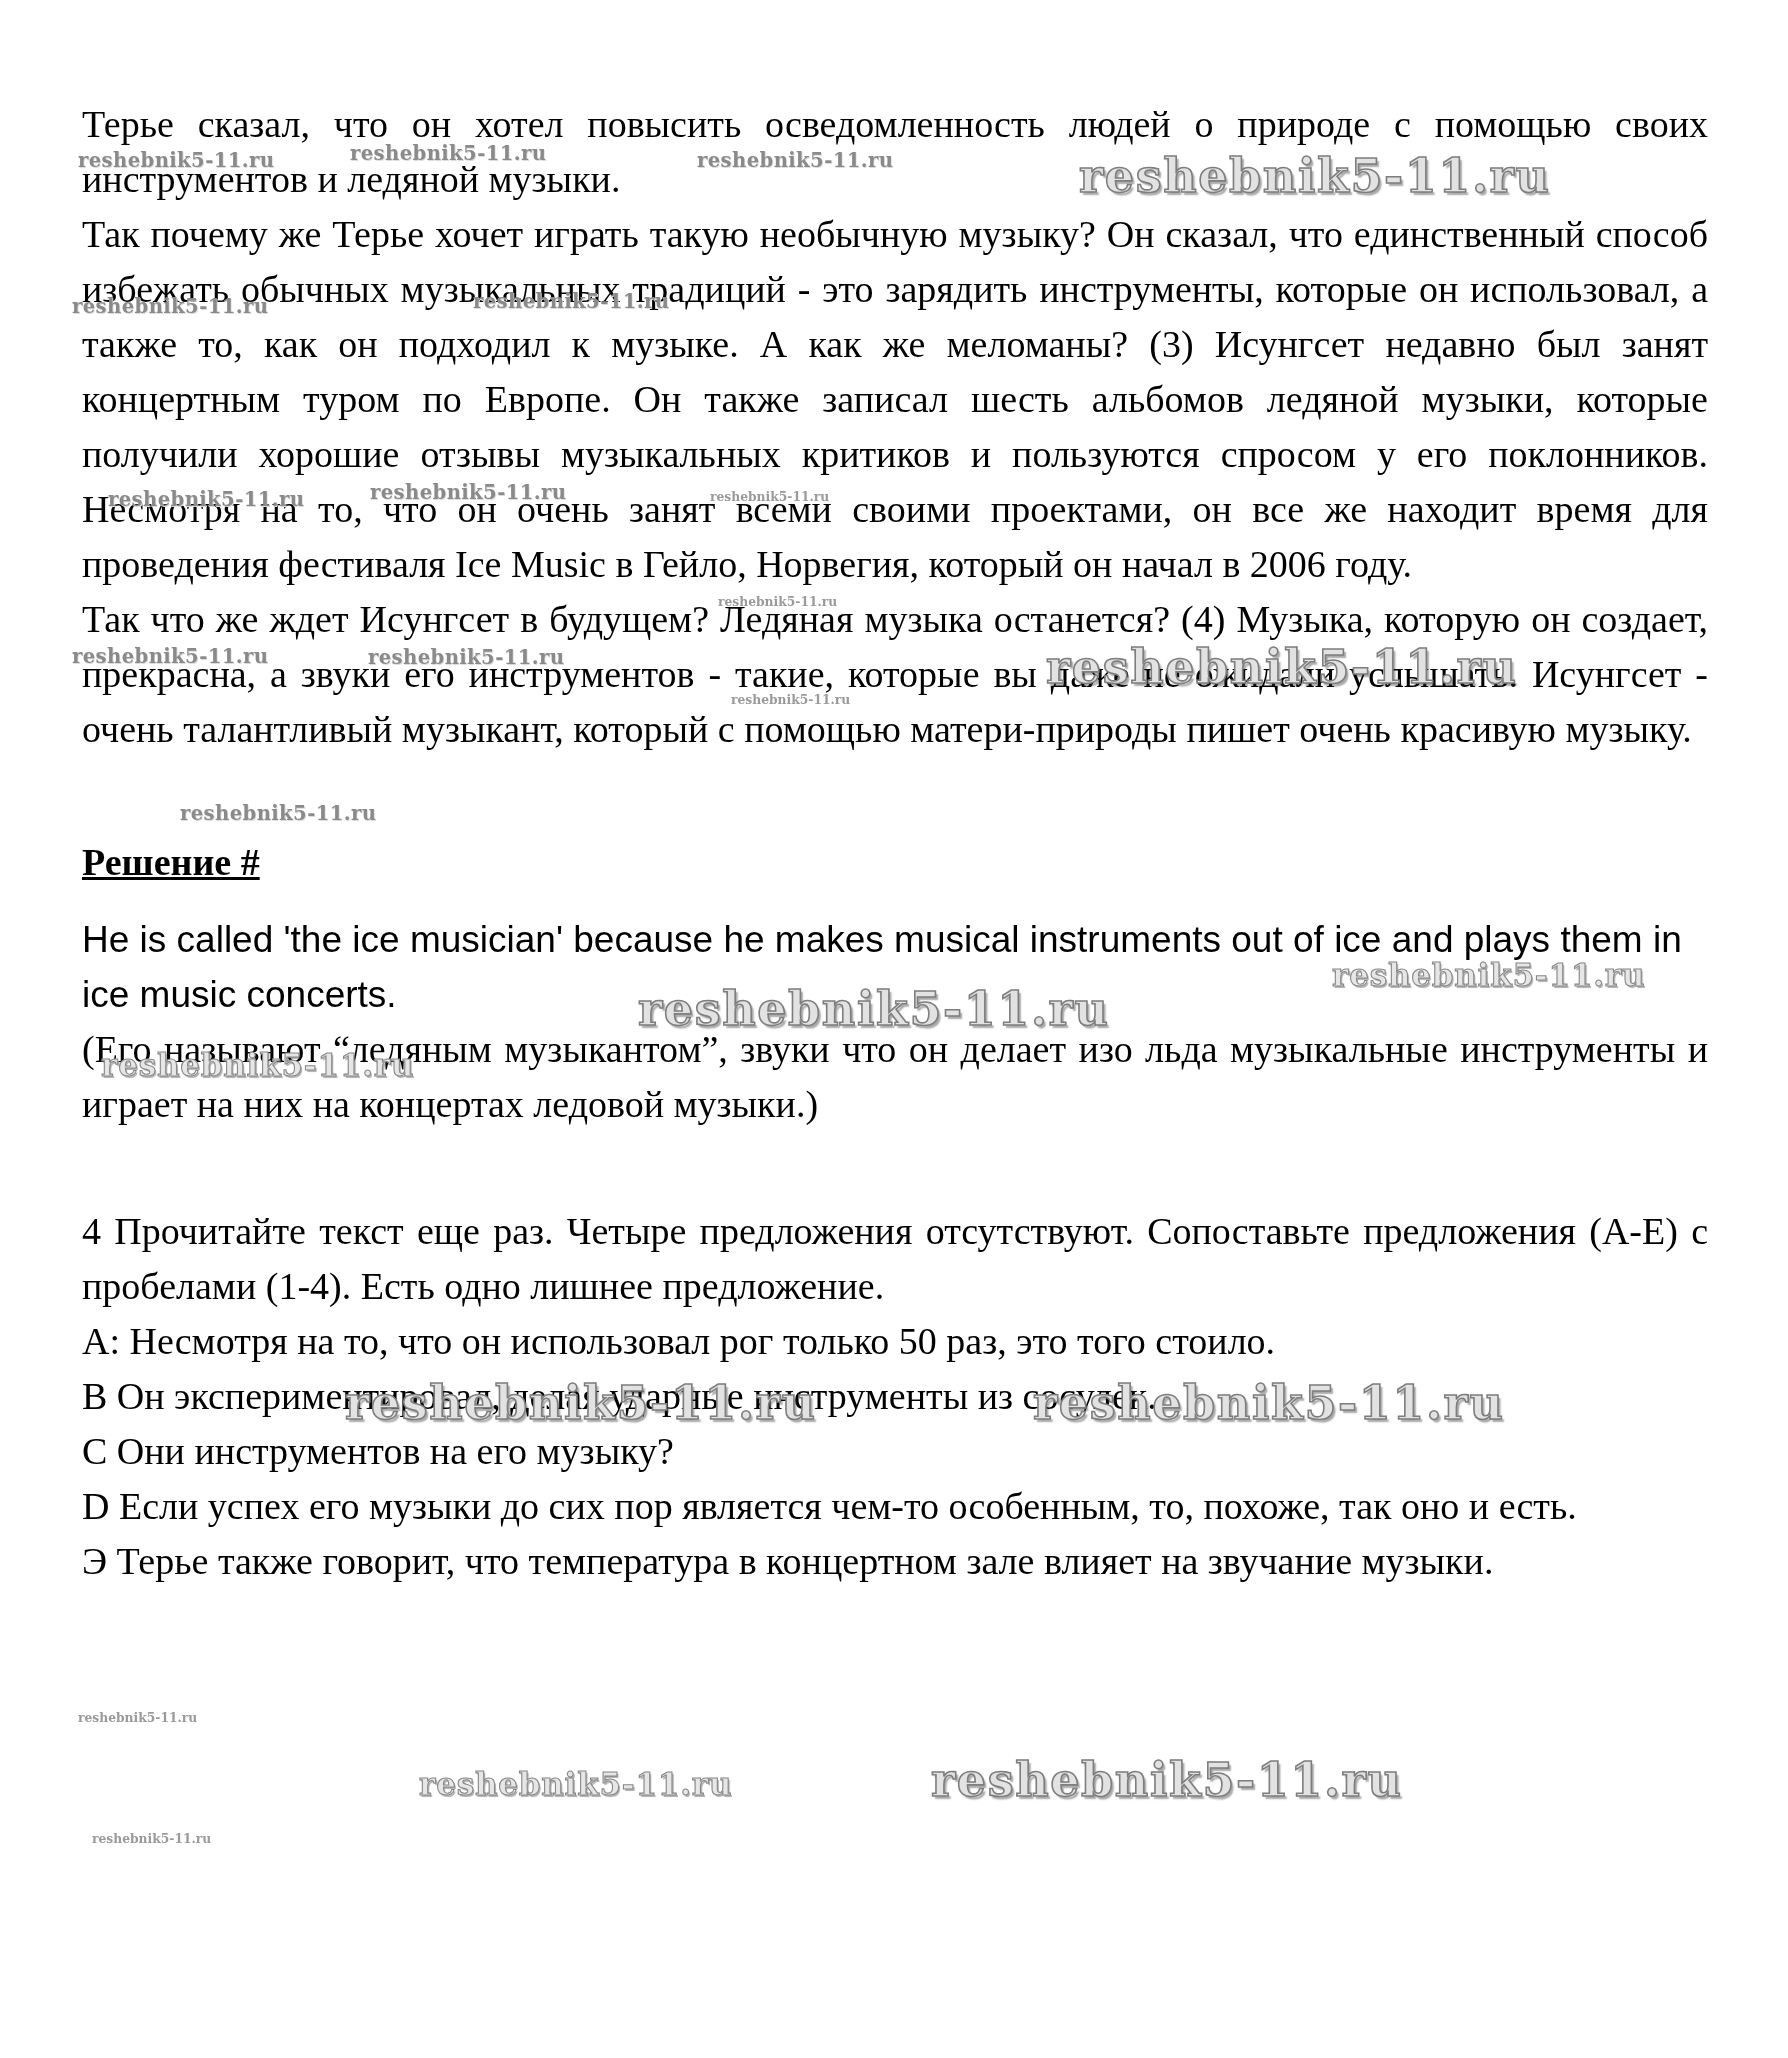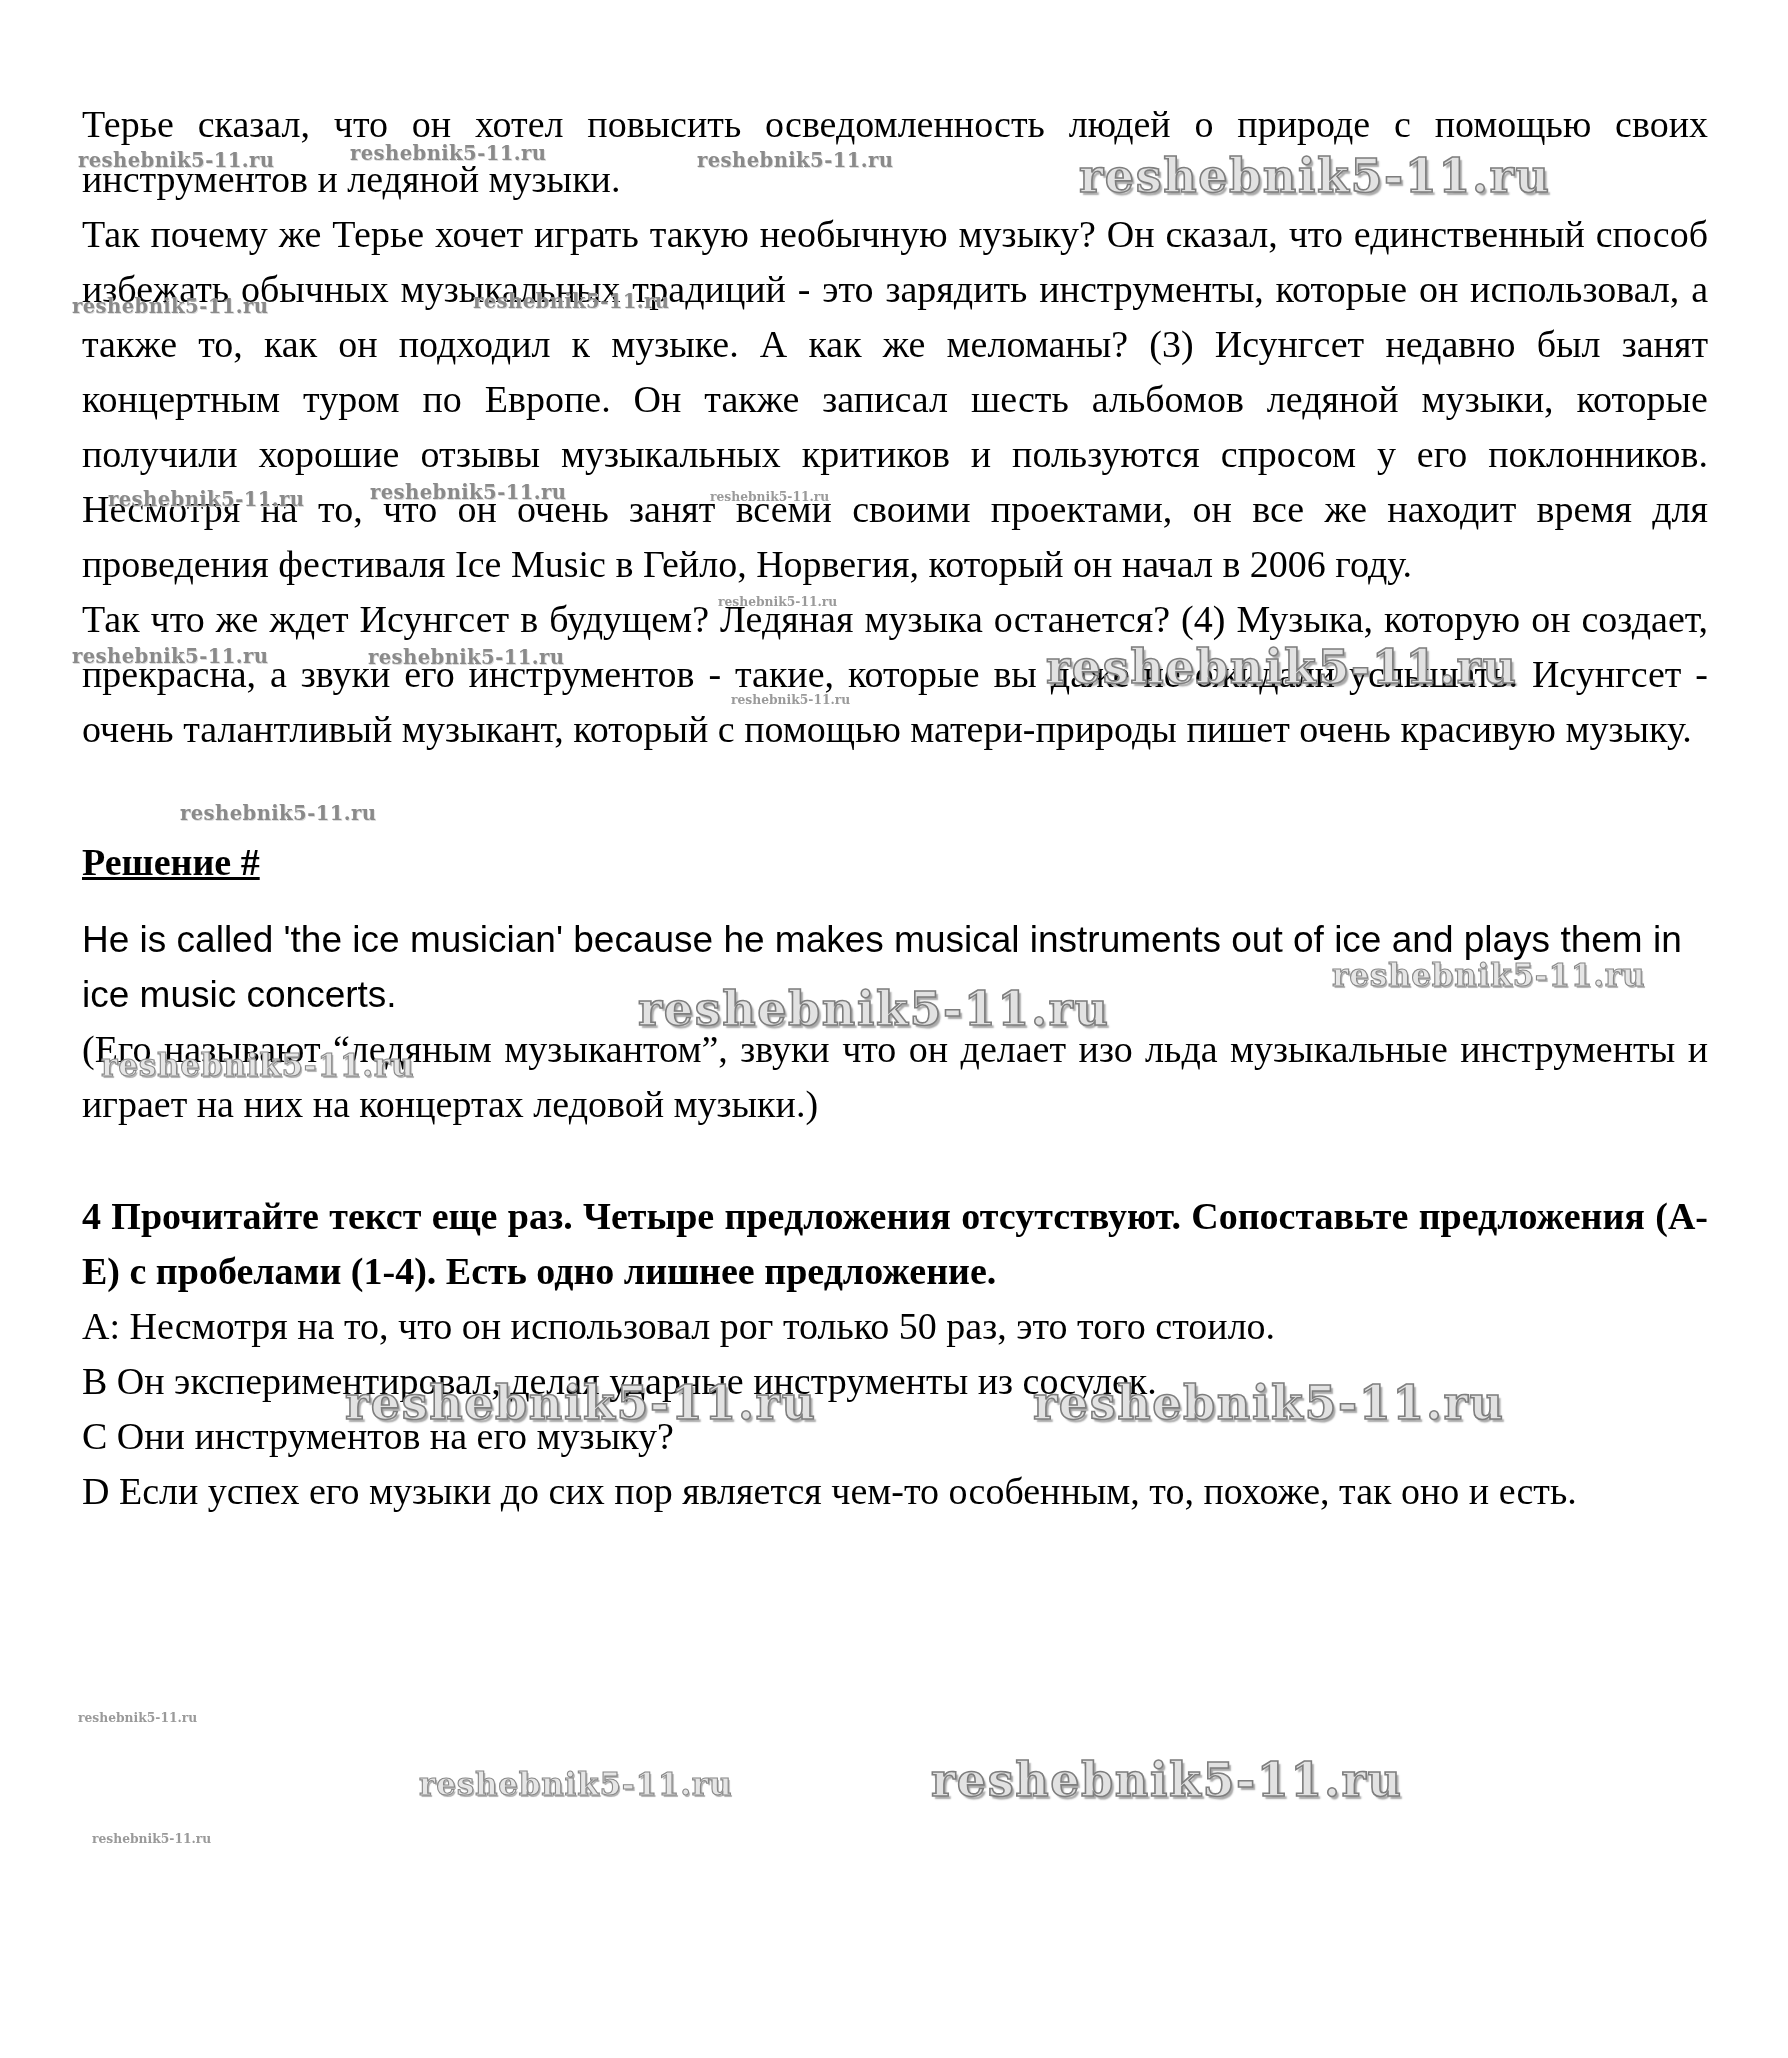--- a/index.html
+++ b/index.html
@@ -30,21 +30,21 @@
     text-decoration:underline;
   }
   .answer-en {
     margin-top:22px;
     font-family:"Liberation Sans", sans-serif;
     font-size:37px;
     line-height:55px;
     text-align:left;
   }
   .answer-ru { margin-top:0; }
-  .task-intro { margin-top:57px;font-weight:bold; }
+  .task-intro { margin-top:72px; }
   .options p { margin:0; }
   .option-last { margin-top:49px; }
 
   
   .wm {
     position:absolute;
     font-family:"DejaVu Serif", serif;
     font-weight:bold;
     white-space:nowrap;
     pointer-events:none;
@@ -91,20 +91,21 @@
   <p class="answer-en">He is called 'the ice musician' because he makes musical instruments out of ice and plays them in ice music concerts.</p>
   <p class="para answer-ru">(Его называют “ледяным музыкантом”, звуки что он делает изо льда музыкальные инструменты и играет на них на концертах ледовой музыки.)</p>
 
   <p class="para task-intro">4 Прочитайте текст еще раз. Четыре предложения отсутствуют. Сопоставьте предложения (А-Е) с пробелами (1-4). Есть одно лишнее предложение.</p>
 
   <div class="options">
     <p class="para">А: Несмотря на то, что он использовал рог только 50 раз, это того стоило.</p>
     <p class="para">В Он экспериментировал, делая ударные инструменты из сосулек.</p>
     <p class="para">С Они инструментов на его музыку?</p>
     <p class="para">D Если успех его музыки до сих пор является чем-то особенным, то, похоже, так оно и есть.</p>
+    <p class="para option-last">Э Терье также говорит, что температура в концертном зале влияет на звучание музыки.</p>
   </div>
 
   <span class="wm wm-sm" style="left:78px;top:149px">reshebnik5-11.ru</span>
   <span class="wm wm-sm" style="left:350px;top:142px">reshebnik5-11.ru</span>
   <span class="wm wm-sm" style="left:697px;top:149px">reshebnik5-11.ru</span>
   <span class="wm wm-lg" style="left:1079px;top:149px">reshebnik5-11.ru</span>
 
   <span class="wm wm-sm" style="left:72px;top:295px">reshebnik5-11.ru</span>
   <span class="wm wm-sm" style="left:473px;top:290px">reshebnik5-11.ru</span>
 

